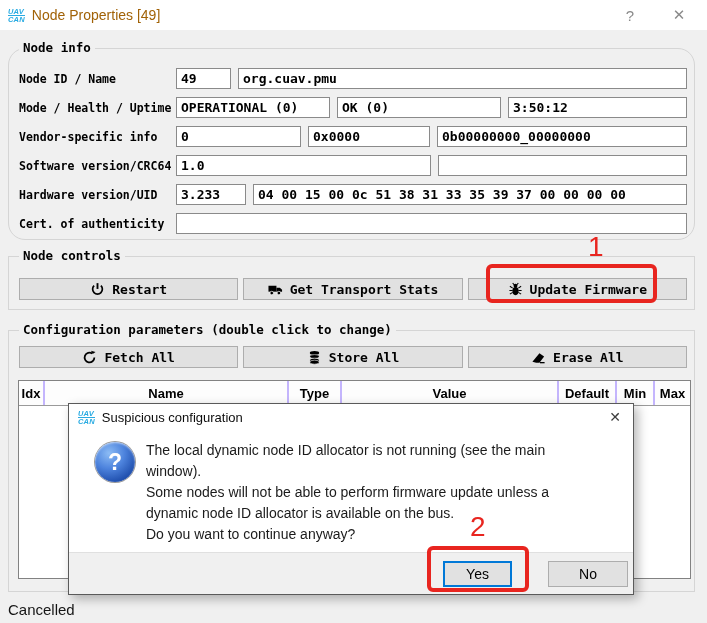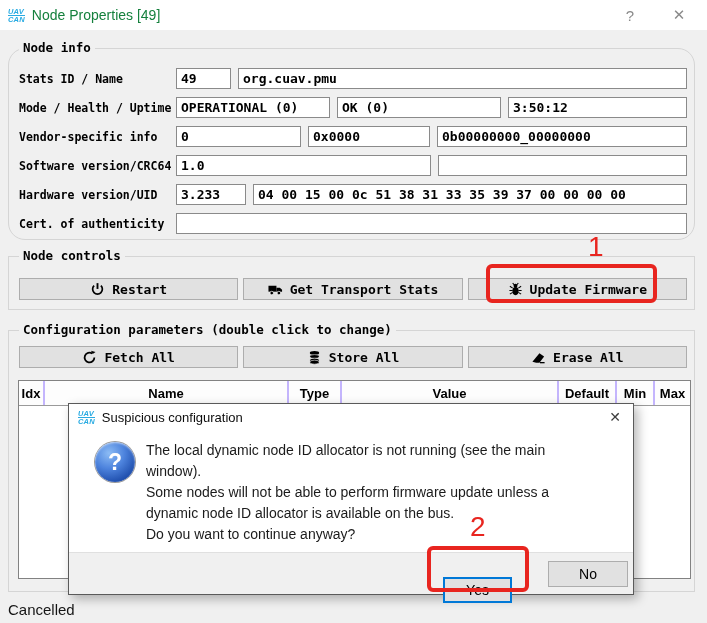--- a/index.html
+++ b/index.html
@@ -12,21 +12,21 @@
   }
   
   .titlebar {
     position:absolute; left:0; top:0; width:707px; height:30px;
     background:#ffffff; display:flex; align-items:center;
   }
   .logo { margin-left:8px; font:italic 700 7.5px "Liberation Sans", sans-serif;
     color:#29abe2; line-height:7px; letter-spacing:.2px; }
   .logo div { border-bottom:1px solid #29abe2; }
   .logo div:last-child { border-bottom:none; }
-  .tb-title { margin-left:7px; font:14px "Liberation Sans", sans-serif; color:#15803d; }
+  .tb-title { margin-left:7px; font:14px "Liberation Sans", sans-serif; color:#a16207; }
   .tb-btn { position:absolute; top:0; width:34px; height:30px;
     display:flex; align-items:center; justify-content:center;
     font:15px "Liberation Sans", sans-serif; color:#8a8a8a; }
   .tb-help { left:613px; }
   .tb-close { left:662px; }
   
   .groupbox { position:absolute; border:1px solid #d5d5d5; }
   .group-label { position:absolute; top:-8px; left:10px; background:#f0f0f0;
     padding:0 4px; font:700 12.5px "DejaVu Sans Mono", monospace; color:#000;
     white-space:nowrap; line-height:14px; }
@@ -81,21 +81,21 @@
     display:flex; align-items:center; justify-content:center;
     font:700 23px "Liberation Sans", sans-serif; }
   .dlg-text { position:absolute; left:77px; top:10px;
     font:14px "Liberation Sans", sans-serif; color:#1b1b1b; line-height:21px;
     white-space:nowrap; }
   .dlg-strip { position:absolute; left:0; bottom:0; width:100%; height:42px;
     background:#f0f0f0; border-top:1px solid #e0e0e0; }
   .dlg-btn { position:absolute; top:8px; height:26px; background:#e1e1e1;
     border:1px solid #adadad; display:flex; align-items:center; justify-content:center;
     font:14px "Liberation Sans", sans-serif; color:#000; cursor:default; }
-  .dlg-btn-yes { left:374px; width:69px; border:2px solid #0078d7;margin-top:16px; }
+  .dlg-btn-yes { left:374px; width:69px; border:2px solid #0078d7; }
   .dlg-btn-no  { left:479px; width:80px; }
   
   .anno-rect { position:absolute; border:4px solid #e8251f; border-radius:6px; z-index:50; }
   #anno-rect-1 { left:486px; top:264px; width:171px; height:39px; }
   #anno-rect-2 { left:427px; top:546px; width:102px; height:46px; }
   .anno-num { position:absolute; color:#e8251f; z-index:50;
     font:500 28px "Liberation Sans", sans-serif; }
   #anno-num-1 { left:588px; top:231px; }
   #anno-num-2 { left:470px; top:511px; }
 </style>
@@ -113,21 +113,21 @@
   </div>
   <div class="tb-btn tb-close">
     <span>✕</span>
   </div>
 </div>
 
 <div class="groupbox" id="group-node-info">
   <span class="group-label">Node info</span>
   <div class="g1-inner">
     <div class="info-row">
-      <span class="info-label">Stats ID / Name</span>
+      <span class="info-label">Node ID / Name</span>
       <div class="fields">
         <div class="field" style="width:55px">49</div>
         <div class="field grow">org.cuav.pmu</div>
       </div>
     </div>
     <div class="info-row">
       <span class="info-label">Mode / Health / Uptime</span>
       <div class="fields">
         <div class="field" style="width:154px">OPERATIONAL (0)</div>
         <div class="field" style="width:164px">OK (0)</div>

